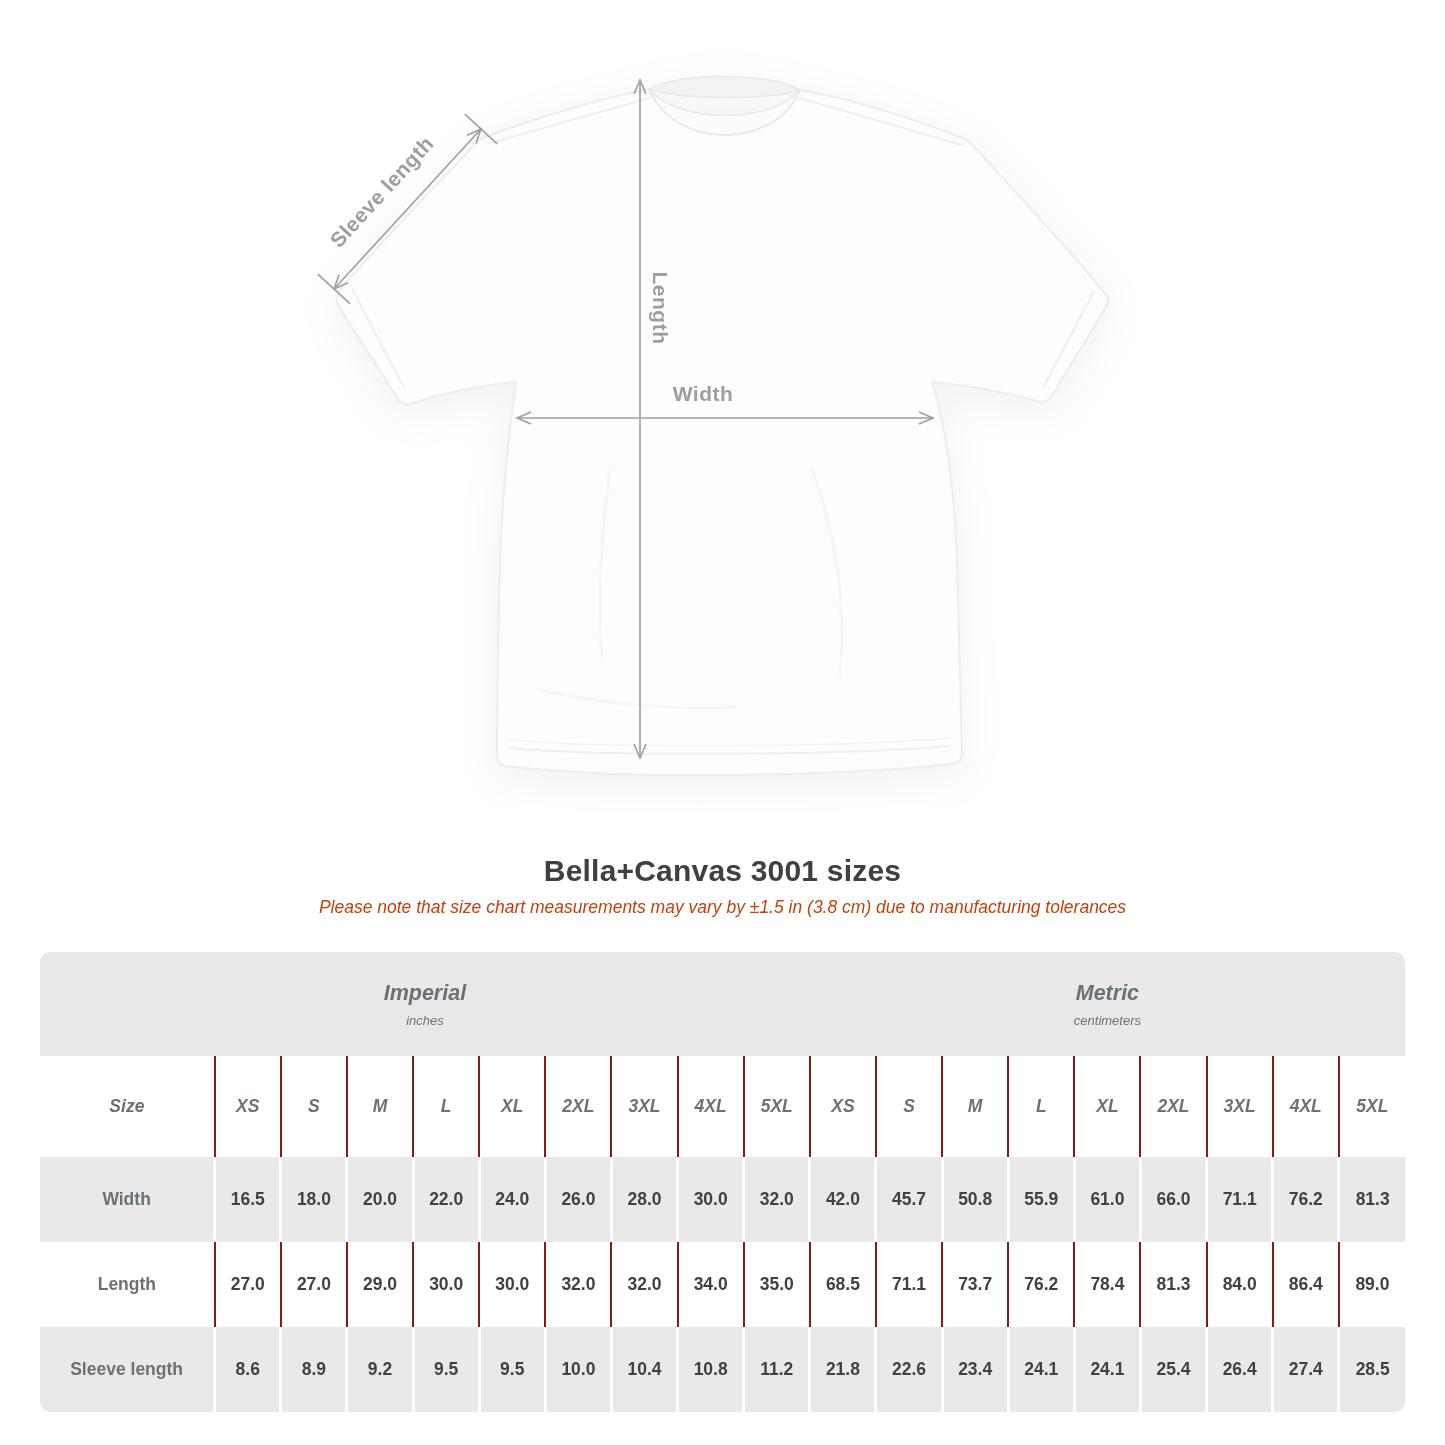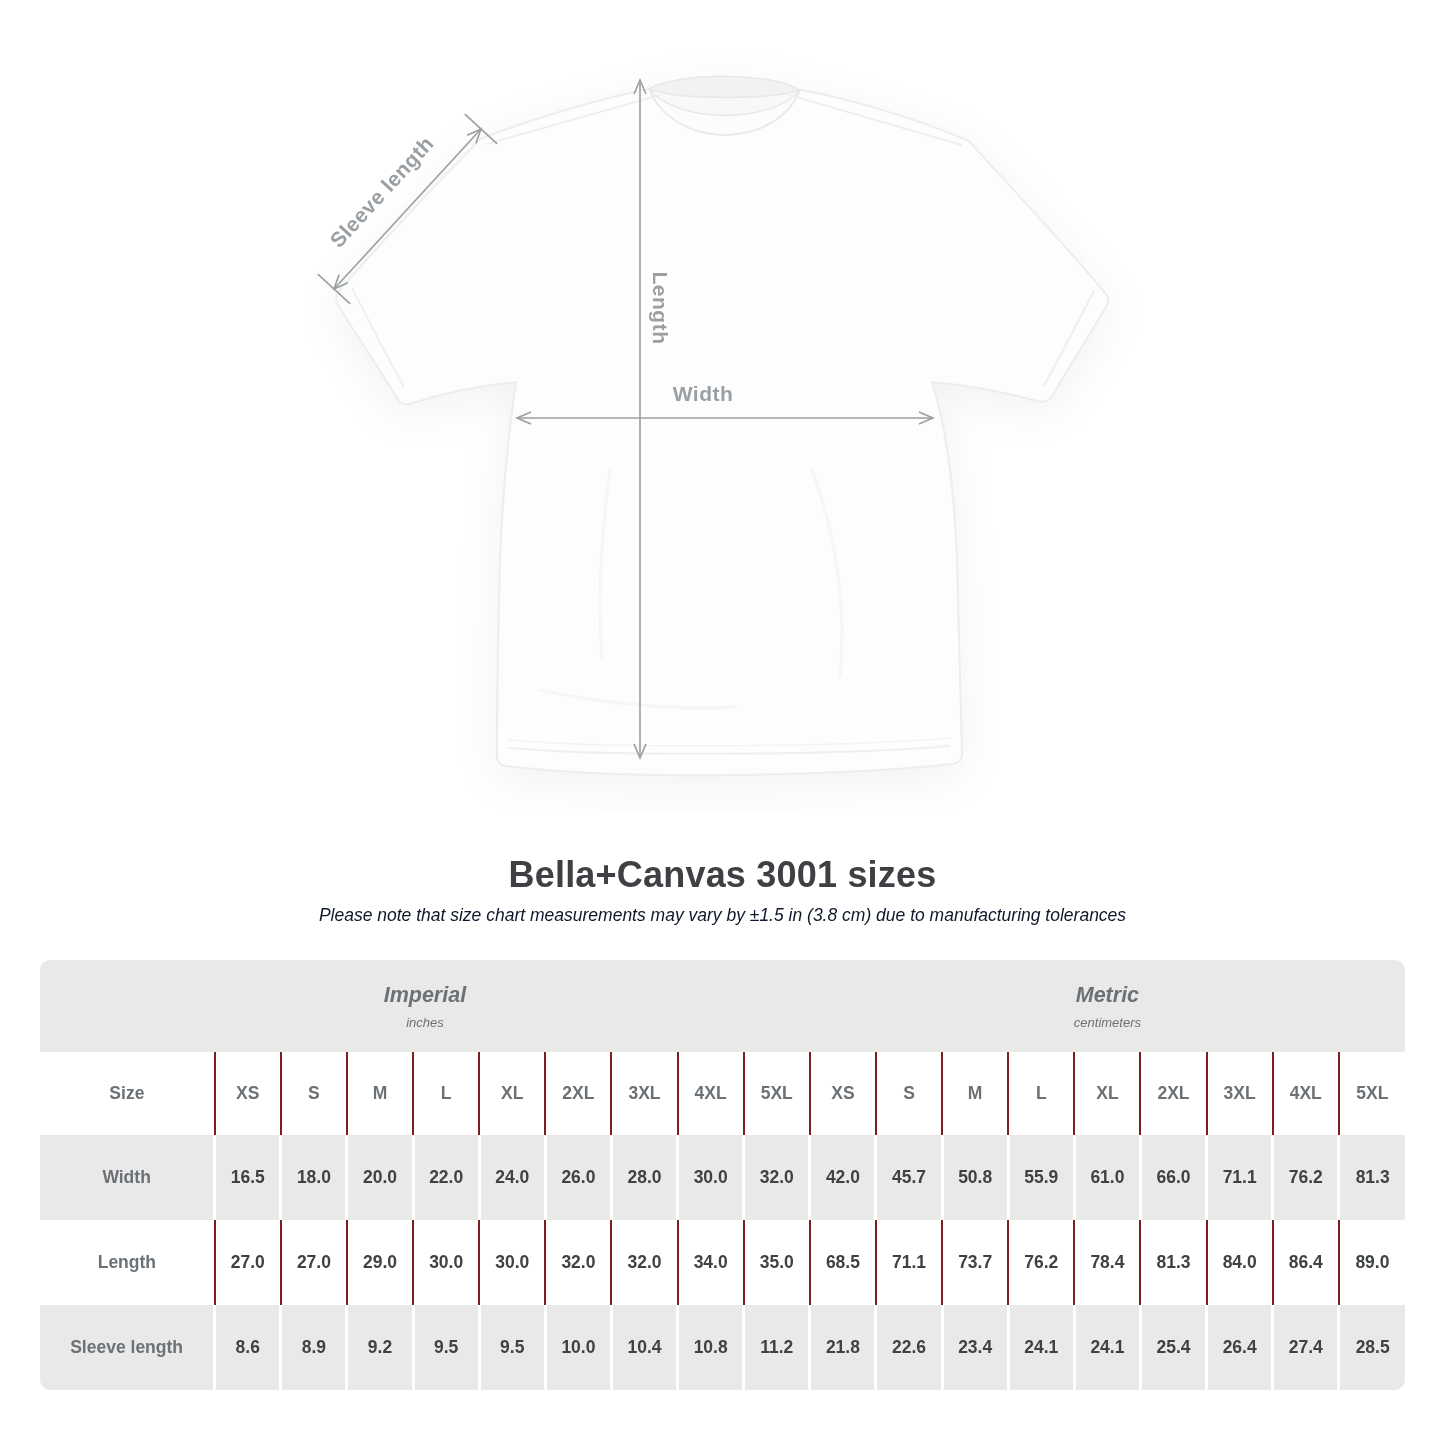--- a/index.html
+++ b/index.html
@@ -20,39 +20,39 @@
   .collarBand{fill:#fcfcfc;stroke:#e8e8e9;stroke-width:1.5;}
   .collarBack{fill:#f2f2f3;stroke:#e8e8e9;stroke-width:1.5;}
   .seam{fill:none;stroke:#efeff0;stroke-width:2;}
   .seam2{fill:none;stroke:#f3f3f4;stroke-width:1.5;}
   .wrinkle{fill:none;stroke:#f6f6f7;stroke-width:3;stroke-linecap:round;}
   .ann{fill:none;stroke:var(--ann);stroke-width:1.6;}
   .annText{fill:var(--ann);font-weight:bold;font-size:21px;letter-spacing:.5px;}
   
   .title{
     margin:42px 0 0;text-align:center;
-    font-size:36px;font-weight:bold;color:#3e4043;letter-spacing:.2px;
+    font-size:30px;font-weight:bold;color:#3e4043;letter-spacing:.2px;
   }
   .subtitle{
     margin:9px 0 0;text-align:center;
-    font-size:17.5px;font-style:italic;color:#0f172a;
+    font-size:17.5px;font-style:italic;color:#c2410c;
   }
   
   .table-wrap{
     margin:34px 40px 0;
     border-radius:10px;overflow:hidden;
   }
   table{width:100%;border-collapse:collapse;table-layout:fixed;}
   th,td{padding:0;text-align:center;vertical-align:middle;font-size:17.5px;}
   tr.shade > *{background:var(--shade);border-left:3px solid #ffffff;}
   tr.plain > *{background:#ffffff;border-left:2px solid #7f1d1d;}
   tr > *:first-child{border-left:none;}
-  tr.group-row{height:92px;}
+  tr.group-row{height:104px;}
   tr.group-row th{border-left:none;}
-  #size-header-row{height:83px;}
+  #size-header-row{height:101px;font-style:italic;}
   tbody tr{height:85px;}
   thead th, tbody th{color:var(--head);font-weight:bold;}
   td{color:var(--data);font-weight:bold;}
   .gname{font-size:21.5px;font-weight:bold;font-style:italic;color:var(--head);}
   .gunit{font-size:13px;font-weight:normal;font-style:italic;color:var(--head);margin-top:7px;}
 </style>
 </head>
 <body>
 
 <svg class="diagram" viewBox="0 0 1445 812" aria-hidden="true">

